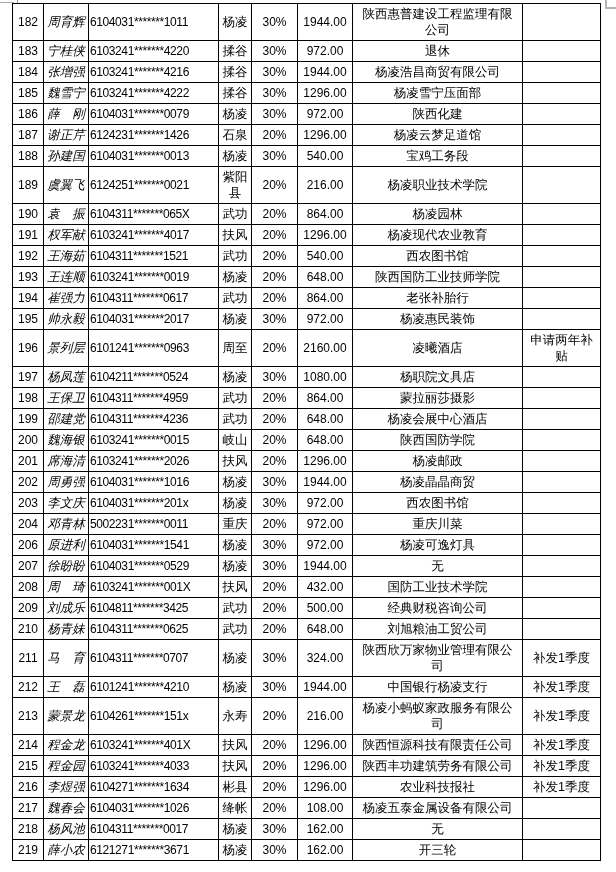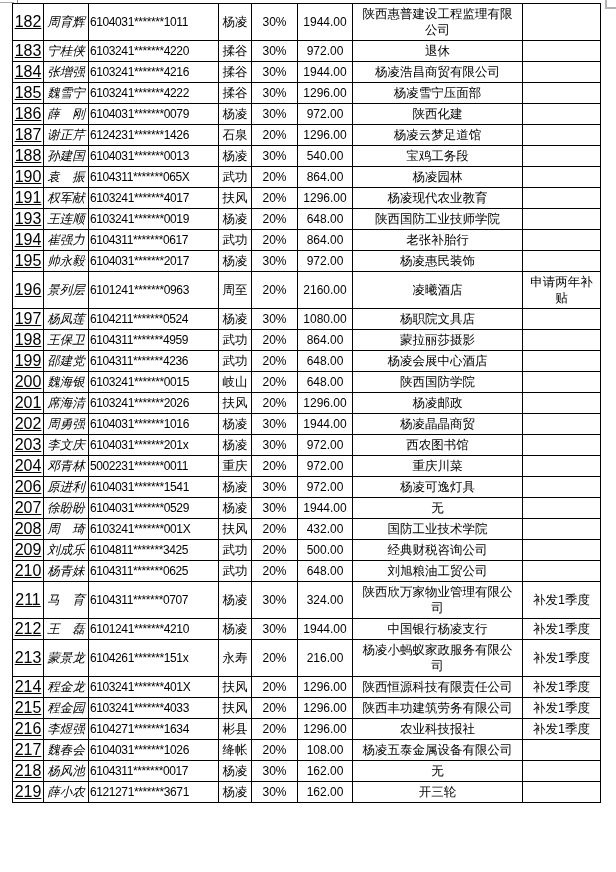--- a/index.html
+++ b/index.html
@@ -20,21 +20,21 @@
   col.c-rate{width:46px}
   col.c-amount{width:55px}
   col.c-employer{width:170px}
   col.c-note{width:78px}
   td{
     border:1px solid #000;
     text-align:center;vertical-align:middle;
     padding:2px 0;line-height:16px;
     overflow:hidden;
   }
-  td.seq{font-size:16px;text-decoration:underline;}
+  td.seq{font-size:12px;}
   td.name{padding:2px 1px;white-space:nowrap;font-style:italic;}
   td.id{
     text-align:left;
     font-family:Liberation Sans, sans-serif;
     font-size:12px;letter-spacing:-0.4px;
     padding:2px 0 2px 1px;white-space:nowrap;
   }
   td.loc{padding:2px 2px;}
   td.rate,td.amount{font-size:12px;}
   td.employer{padding:2px 6px;}
@@ -128,37 +128,57 @@
           <td class="seq">188</td>
           <td class="name">孙建国</td>
           <td class="id">6104031*******0013</td>
           <td class="loc">杨凌</td>
           <td class="rate">30%</td>
           <td class="amount">540.00</td>
           <td class="employer">宝鸡工务段</td>
           <td class="note"></td>
         </tr>
         <tr>
+          <td class="seq">189</td>
+          <td class="name">虞翼飞</td>
+          <td class="id">6124251*******0021</td>
+          <td class="loc">紫阳县</td>
+          <td class="rate">20%</td>
+          <td class="amount">216.00</td>
+          <td class="employer">杨凌职业技术学院</td>
+          <td class="note"></td>
+        </tr>
+        <tr>
           <td class="seq">190</td>
           <td class="name">袁　振</td>
           <td class="id">6104311*******065X</td>
           <td class="loc">武功</td>
           <td class="rate">20%</td>
           <td class="amount">864.00</td>
           <td class="employer">杨凌园林</td>
           <td class="note"></td>
         </tr>
         <tr>
           <td class="seq">191</td>
           <td class="name">权军献</td>
           <td class="id">6103241*******4017</td>
           <td class="loc">扶风</td>
           <td class="rate">20%</td>
           <td class="amount">1296.00</td>
           <td class="employer">杨凌现代农业教育</td>
+          <td class="note"></td>
+        </tr>
+        <tr>
+          <td class="seq">192</td>
+          <td class="name">王海茹</td>
+          <td class="id">6104311*******1521</td>
+          <td class="loc">武功</td>
+          <td class="rate">20%</td>
+          <td class="amount">540.00</td>
+          <td class="employer">西农图书馆</td>
           <td class="note"></td>
         </tr>
         <tr>
           <td class="seq">193</td>
           <td class="name">王连顺</td>
           <td class="id">6103241*******0019</td>
           <td class="loc">杨凌</td>
           <td class="rate">20%</td>
           <td class="amount">648.00</td>
           <td class="employer">陕西国防工业技师学院</td>

